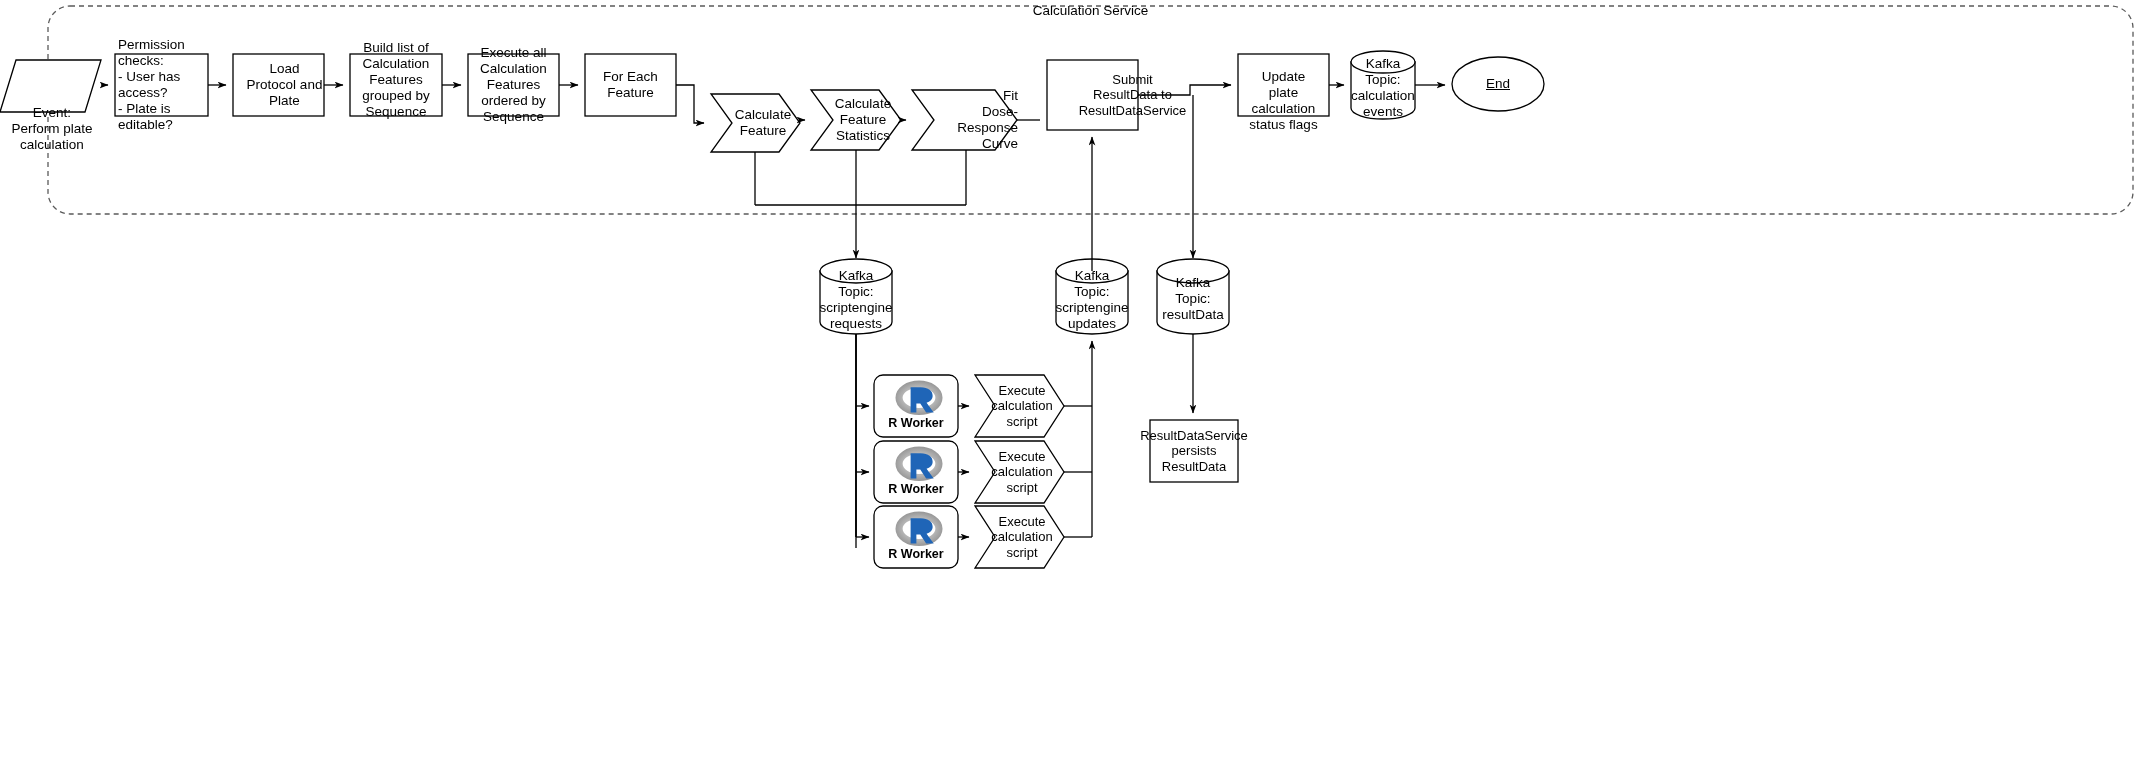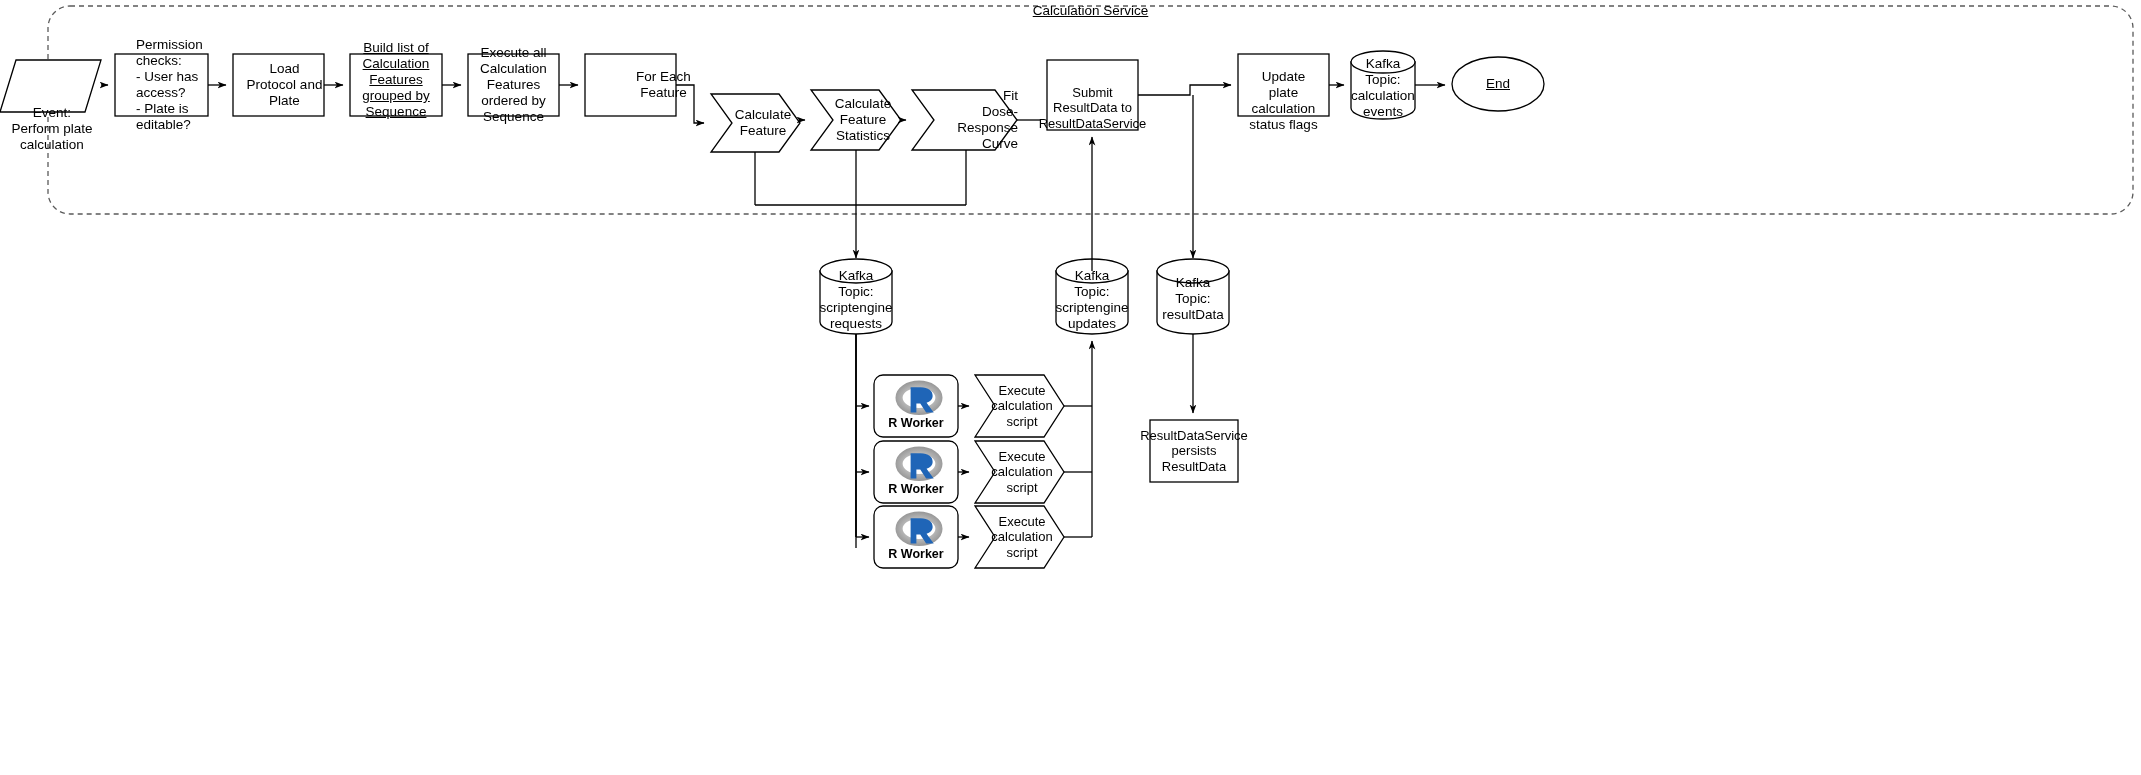--- a/index.html
+++ b/index.html
@@ -35,21 +35,20 @@
     line-height: 16px;
     white-space: pre-line;
     pointer-events: none;
   }
   .node-label.small { font-size: 13px; line-height: 15.5px; }
   .group-title {
     position: absolute;
     font-size: 13.5px;
     color: #000000;
     text-align: center;
-    text-decoration: underline;
   }
 </style>
 </head>
 <body>
 
 <div id="canvas">
 
   <svg id="svg-layer" viewBox="0 0 2141 775" xmlns="http://www.w3.org/2000/svg">
     <defs>
       <marker id="arrow" markerWidth="10" markerHeight="10" refX="8.5" refY="3.4" orient="auto" markerUnits="userSpaceOnUse">
@@ -219,52 +218,52 @@
                L340,300 L268,300 L212,215 L175,215 L175,300 L120,300 Z" fill="#1F65B7"></path>
     </g>
   </svg>
 
   <div class="group-title" style="left:48px; top:3px; width:2085px;">Calculation Service</div>
 
   <div class="node-label" style="left:6px; top:60px; width:92px; height:52px;margin-top:43px;">Event:
 Perform plate
 calculation</div>
 
-  <div class="node-label" style="left:115px; top:54px; width:93px; height:62px; text-align:left; justify-content:flex-start; padding-left:21px; box-sizing:border-box;">Permission checks:
+  <div class="node-label" style="left:115px; top:54px; width:93px; height:62px; text-align:left; justify-content:flex-start; padding-left:3px; box-sizing:border-box;">Permission checks:
 - User has access?
 - Plate is editable?</div>
 
   <div class="node-label" style="left:233px; top:54px; width:103px; height:62px;">Load
 Protocol and Plate</div>
 
-  <div class="node-label" style="left:349px; top:54px; width:94px; height:52px;text-decoration:underline;">Build list of
+  <div class="node-label" style="left:349px; top:54px; width:94px; height:52px;">Build list of
 Calculation Features
 grouped by
 Sequence</div>
 
   <div class="node-label" style="left:467px; top:54px; width:93px; height:62px;">Execute all
 Calculation Features
 ordered by
 Sequence</div>
 
-  <div class="node-label" style="left:585px; top:54px; width:91px; height:62px;padding-left:33px;">For Each
+  <div class="node-label" style="left:585px; top:54px; width:91px; height:62px;">For Each
 Feature</div>
 
   <div class="node-label" style="left:729px; top:96px; width:68px; height:54px;">Calculate
 Feature</div>
 
   <div class="node-label" style="left:828px; top:92px; width:70px; height:56px;">Calculate
 Feature
 Statistics</div>
 
   <div class="node-label" style="left:928px; top:92px; width:90px; height:56px;text-align:right;">Fit
 Dose-Response
 Curve</div>
 
-  <div class="node-label small" style="left:1044px; top:60px; width:97px; height:70px;margin-top:13px;">Submit
+  <div class="node-label small" style="left:1084px; top:60px; width:97px; height:70px;">Submit
 ResultData to
 ResultDataService</div>
 
   <div class="node-label" style="left:1236px; top:70px; width:95px; height:62px;">Update
 plate calculation
 status flags</div>
 
   <div class="node-label" style="left:1351px; top:60px; width:64px; height:55px;">Kafka Topic:
 calculation
 events</div>

